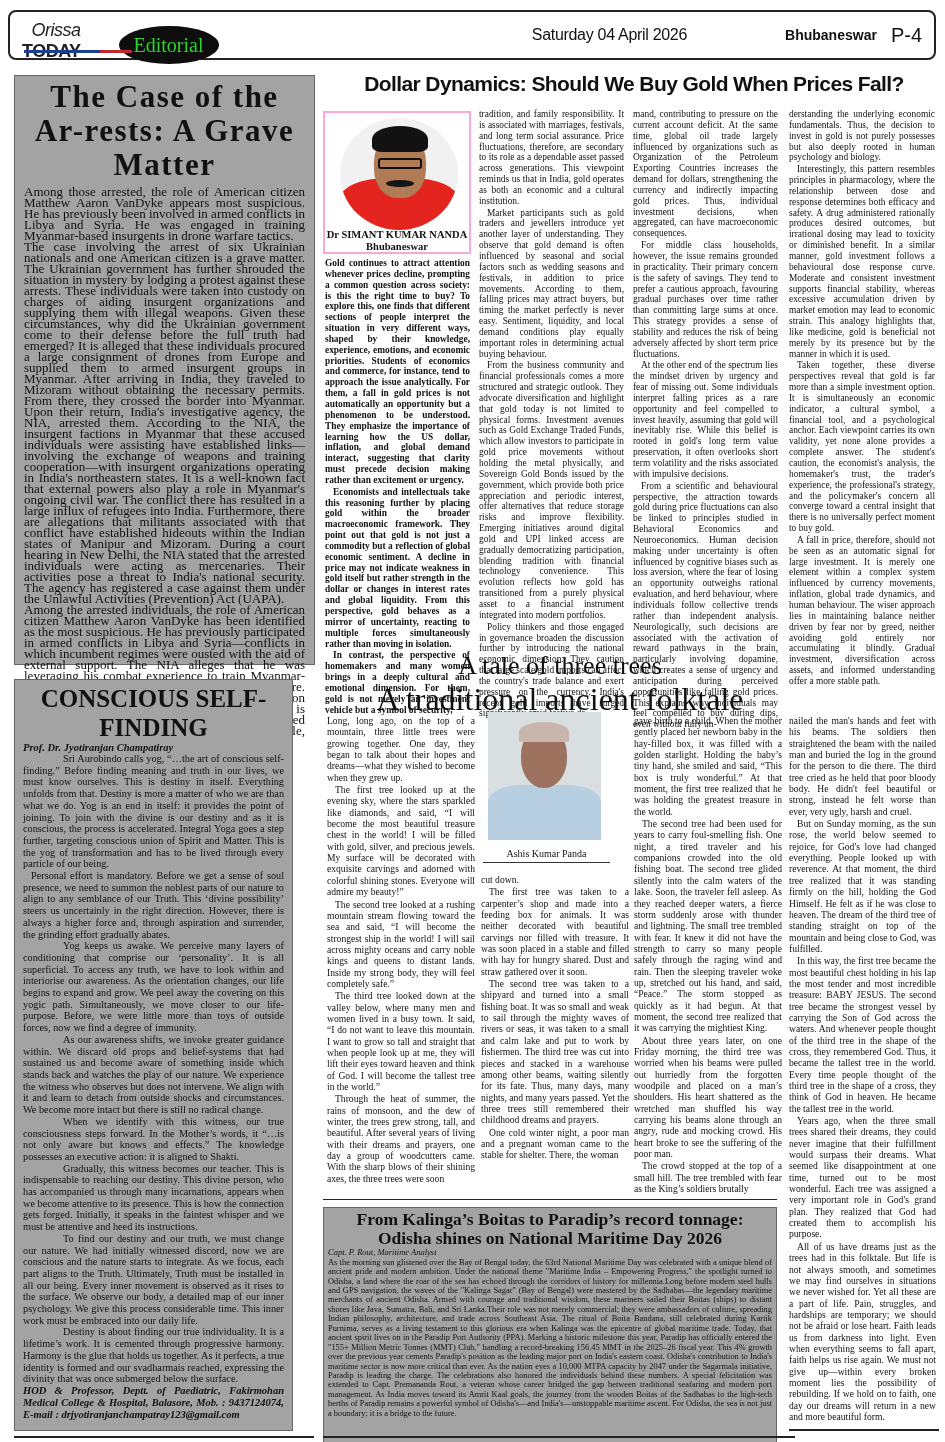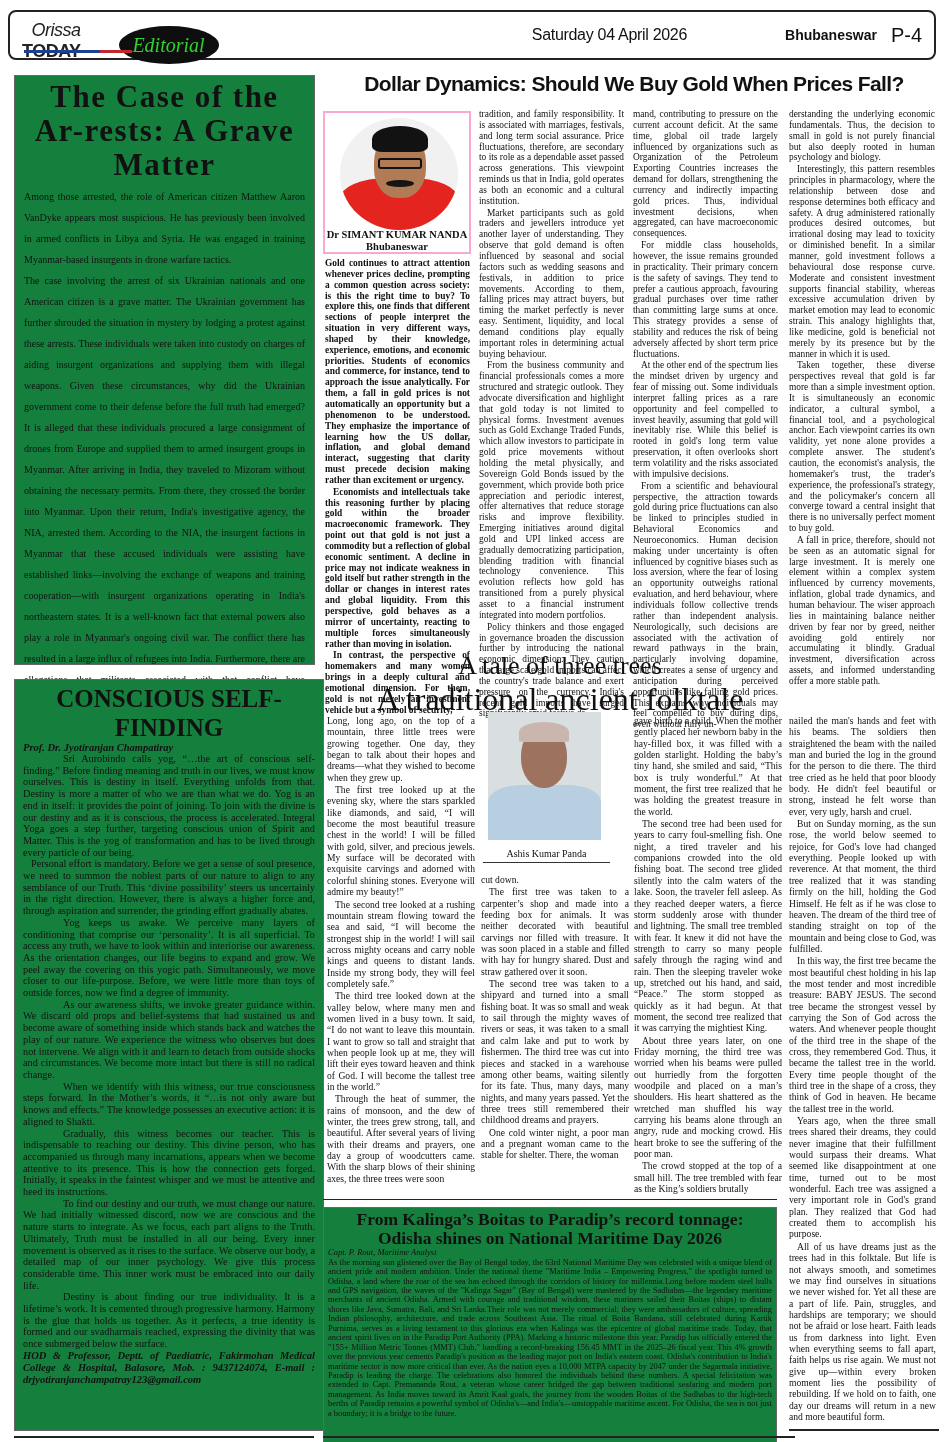--- a/index.html
+++ b/index.html
@@ -3,49 +3,49 @@
 <meta charset="utf-8">
 <style>
   * { box-sizing: border-box; margin: 0; padding: 0; }
   body { width: 945px; height: 1442px; background: #fff; font-family: "Liberation Serif", serif; color: #111; position: relative; overflow: hidden; }
   .masthead { position: absolute; left: 8px; top: 10px; width: 928px; height: 50px; border: 2px solid #222; border-radius: 8px; display: flex; align-items: center; padding: 0 12px; }
   .logo { display: flex; align-items: flex-end; gap: 0; height: 30px; position: relative; flex-direction: column; }
   .logo .orissa { font-family: "Liberation Sans", sans-serif; font-style: italic; font-size: 18px; color: #222; letter-spacing: -0.5px; }
   .logo .today { font-family: "Liberation Sans", sans-serif; font-weight: bold; font-size: 18px; color: #222; letter-spacing: -0.5px; }
   .logo .mark { width: 8px; height: 18px; background: #c0282d; margin-right: 1px; clip-path: polygon(30% 0, 100% 20%, 70% 100%, 0 80%); }
   .logo .bar { position: absolute; left: 2px; bottom: -3px; width: 108px; height: 3px; background: linear-gradient(90deg, #1d3f8f 70%, #c0282d 70%); }
-  .editorial { margin-left: 38px; width: 100px; height: 38px; border-radius: 50%; background: #0e0e0e; display: flex; align-items: center; justify-content: center; color: #2fd22f; font-style: italic; font-size: 20px; font-family: "Liberation Serif", serif; margin-top: 20px; }
+  .editorial { margin-left: 38px; width: 100px; height: 38px; border-radius: 50%; background: #0e0e0e; display: flex; align-items: center; justify-content: center; color: #2fd22f; font-size: 20px; font-family: "Liberation Serif", serif; margin-top: 20px; }
   .date { margin-left: auto; margin-right: 98px; font-weight: normal; font-size: 16px; font-family: "Liberation Sans", sans-serif; letter-spacing: -0.3px; }
   .city { font-weight: bold; font-size: 14px; font-family: "Liberation Sans", sans-serif; margin-right: 14px; }
   .page { font-size: 20px; font-family: "Liberation Sans", sans-serif; }
 
-  .box { position: absolute; border: 1px solid #666; background: #15803d; }
+  .box { position: absolute; border: 1px solid #666; background: #a3a3a3; }
   .col-text { font-size: 10.2px; line-height: 11.6px; text-align: justify; hyphens: auto; }
   .col-text p { text-indent: 0; }
 
   
   #arrests { left: 14px; top: 75px; width: 301px; height: 590px; padding: 4px 9px; }
   #arrests h1 { font-size: 31px; line-height: 34px; font-weight: bold; text-align: center; letter-spacing: 1.5px; margin-bottom: 4px; }
-  #arrests .col-text { font-size: 10px; line-height: 21px; }
+  #arrests .col-text { font-size: 13px; line-height: 11px; }
 
   
   #dollar-title { position: absolute; left: 330px; top: 72px; width: 608px; font-family: "Liberation Sans", sans-serif; font-weight: bold; font-size: 21px; letter-spacing: -0.6px; text-align: center; }
   .dcol { position: absolute; width: 145px; font-size: 9.4px; line-height: 10.85px; text-align: justify; }
   .dcol p + p { text-indent: 8px; margin-top: 1px; }
   .author-box { position: absolute; left: 323px; top: 111px; width: 148px; height: 143px; border: 2px solid #f9a8d4; }
   .author-photo { position: absolute; left: 15px; top: 5px; width: 118px; height: 112px; border-radius: 50%; overflow: hidden; background: #f1f1f1; }
   .author-photo .shirt { position: absolute; left: 0; bottom: 0; width: 118px; height: 52px; background: #e3241f; border-radius: 40% 40% 0 0; }
   .author-photo .face { position: absolute; left: 34px; top: 14px; width: 52px; height: 66px; background: #b17c55; border-radius: 46% 46% 44% 44%; }
   .author-photo .hair { position: absolute; left: 32px; top: 8px; width: 56px; height: 26px; background: #121212; border-radius: 50% 50% 20% 20%; }
   .author-photo .glasses { position: absolute; left: 38px; top: 40px; width: 44px; height: 11px; border: 2px solid #111; border-radius: 3px; }
   .author-photo .mous { position: absolute; left: 46px; top: 62px; width: 28px; height: 7px; background: #151515; border-radius: 50%; }
   .author-box .name { position: absolute; left: 0; right: 0; top: 116px; text-align: center; font-weight: bold; font-size: 10.5px; line-height: 12px; }
 
   
-  #conscious { left: 14px; top: 679px; width: 310px; height: 752px; padding: 4px 8px; }
+  #conscious { left: 14px; top: 679px; width: 279px; height: 752px; padding: 4px 8px; }
   #conscious h2 { font-size: 25px; line-height: 29px; text-align: center; font-weight: bold; }
   #conscious .byline { font-weight: bold; font-style: italic; font-size: 10.5px; }
   #conscious .col-text { font-size: 10.25px; line-height: 11.7px; }
   #conscious .col-text p { text-indent: 40px; }
   #conscious .col-text p.noind { text-indent: 0; }
   #conscious .footer { font-weight: bold; font-style: italic; font-size: 10.5px; line-height: 12px; text-align: justify; }
 
   
   #trees-title { position: absolute; left: 330px; top: 650px; width: 460px; text-align: center; font-size: 26px; line-height: 31px; }
   .tcol { position: absolute; width: 148px; font-size: 9.6px; line-height: 11.35px; text-align: justify; }
@@ -115,21 +115,21 @@
     <p>From the business community and financial professionals comes a more structured and strategic outlook. They advocate diversification and highlight that gold today is not limited to physical forms. Investment avenues such as Gold Exchange Traded Funds, which allow investors to participate in gold price movements without holding the metal physically, and Sovereign Gold Bonds issued by the government, which provide both price appreciation and periodic interest, offer alternatives that reduce storage risks and improve flexibility. Emerging initiatives around digital gold and UPI linked access are gradually democratizing participation, blending tradition with financial technology convenience. This evolution reflects how gold has transitioned from a purely physical asset to a financial instrument integrated into modern portfolios.</p>
     <p>Policy thinkers and those engaged in governance broaden the discussion further by introducing the national economic dimension. They caution that large scale gold imports can affect the country's trade balance and exert pressure on the currency. India's recent gold imports have surged significantly amid festive de-</p>
   </div>
 <div class="dcol" style="left:633px; top:109px; width:145px;">
     <p>mand, contributing to pressure on the current account deficit. At the same time, global oil trade largely influenced by organizations such as Organization of the Petroleum Exporting Countries increases the demand for dollars, strengthening the currency and indirectly impacting gold prices. Thus, individual investment decisions, when aggregated, can have macroeconomic consequences.</p>
     <p>For middle class households, however, the issue remains grounded in practicality. Their primary concern is the safety of savings. They tend to prefer a cautious approach, favouring gradual purchases over time rather than committing large sums at once. This strategy provides a sense of stability and reduces the risk of being adversely affected by short term price fluctuations.</p>
     <p>At the other end of the spectrum lies the mindset driven by urgency and fear of missing out. Some individuals interpret falling prices as a rare opportunity and feel compelled to invest heavily, assuming that gold will inevitably rise. While this belief is rooted in gold's long term value preservation, it often overlooks short term volatility and the risks associated with impulsive decisions.</p>
     <p>From a scientific and behavioural perspective, the attraction towards gold during price fluctuations can also be linked to principles studied in Behavioral Economics and Neuroeconomics. Human decision making under uncertainty is often influenced by cognitive biases such as loss aversion, where the fear of losing an opportunity outweighs rational evaluation, and herd behaviour, where individuals follow collective trends rather than independent analysis. Neurologically, such decisions are associated with the activation of reward pathways in the brain, particularly involving dopamine, which creates a sense of urgency and anticipation during perceived opportunities like falling gold prices. This explains why individuals may feel compelled to buy during dips, even without fully un-</p>
   </div>
 <div class="dcol" style="left:789px; top:109px; width:146px;">
-    <p>derstanding the underlying economic fundamentals. Thus, the decision to small in gold is not purely financial but also deeply rooted in human psychology and biology.</p>
+    <p>derstanding the underlying economic fundamentals. Thus, the decision to invest in gold is not purely possesses but also deeply rooted in human psychology and biology.</p>
     <p>Interestingly, this pattern resembles principles in pharmacology, where the relationship between dose and response determines both efficacy and safety. A drug administered rationally produces desired outcomes, but irrational dosing may lead to toxicity or diminished benefit. In a similar manner, gold investment follows a behavioural dose response curve. Moderate and consistent investment supports financial stability, whereas excessive accumulation driven by market emotion may lead to economic strain. This analogy highlights that, like medicine, gold is beneficial not merely by its presence but by the manner in which it is used.</p>
     <p>Taken together, these diverse perspectives reveal that gold is far more than a simple investment option. It is simultaneously an economic indicator, a cultural symbol, a financial tool, and a psychological anchor. Each viewpoint carries its own validity, yet none alone provides a complete answer. The student's caution, the economist's analysis, the homemaker's trust, the trader's experience, the professional's strategy, and the policymaker's concern all converge toward a central insight that there is no universally perfect moment to buy gold.</p>
     <p>A fall in price, therefore, should not be seen as an automatic signal for large investment. It is merely one element within a complex system influenced by currency movements, inflation, global trade dynamics, and human behaviour. The wiser approach lies in maintaining balance neither driven by fear nor by greed, neither avoiding gold entirely nor accumulating it blindly. Gradual investment, diversification across assets, and informed understanding offer a more stable path.</p>
   </div>
 
 <div class="box" id="conscious">
   <h2>CONSCIOUS SELF-FINDING</h2>
   <div class="byline">Prof. Dr. Jyotiranjan Champatiray</div>
   <div class="col-text">
     <p>Sri Aurobindo calls yog, “…the art of conscious self-finding.” Before finding meaning and truth in our lives, we must know ourselves. This is destiny in itself. Everything unfolds from that. Destiny is more a matter of who we are than what we do. Yog is an end in itself: it provides the point of joining. To join with the divine is our destiny and as it is conscious, the process is accelerated. Integral Yoga goes a step further, targeting conscious union of Spirit and Matter. This is the yog of transformation and has to be lived through every particle of our being.</p>

